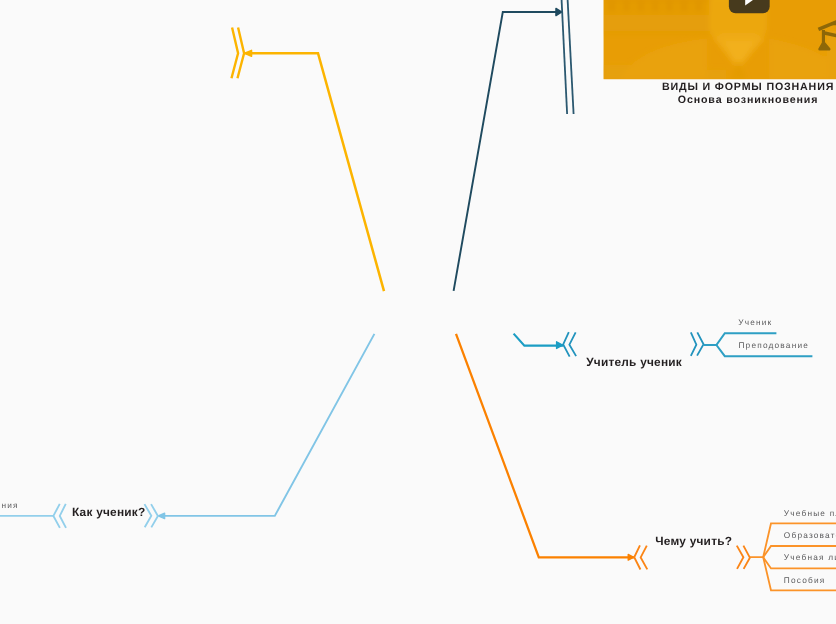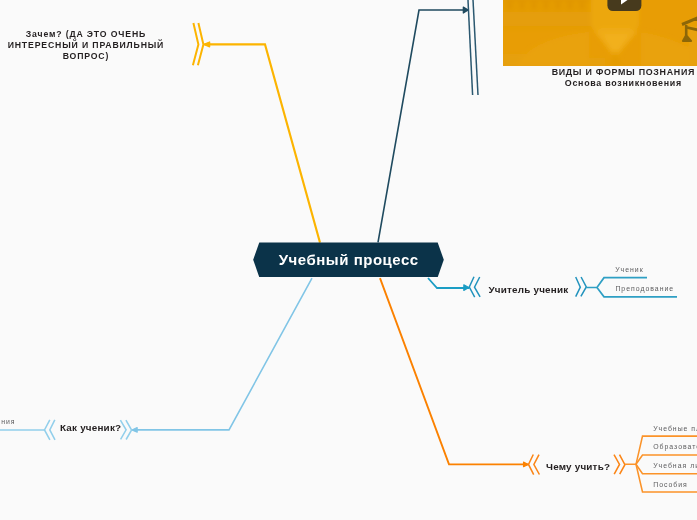--- a/index.html
+++ b/index.html
@@ -83,26 +83,21 @@
       <path d="M312,278.2 L229,429.9 L132.6,429.9" fill="none" stroke="#81c5e6" stroke-width="1.6"></path>
       <path d="M137.2,427.6 L131.9,429.9 L137.2,432.2 Z" fill="#81c5e6" stroke="#81c5e6" stroke-width="1.1" stroke-linejoin="round"></path>
       <path d="M120.4,420.1 L126.1,429.8 L120.6,439.4" fill="none" stroke="#92cfeb" stroke-width="1.55"></path>
       <path d="M125.9,420.1 L131.6,430 L126.1,439.5" fill="none" stroke="#92cfeb" stroke-width="1.55"></path>
       <path d="M49.8,419.9 L44.5,429.9 L49.9,439.9" fill="none" stroke="#92cfeb" stroke-width="1.55"></path>
       <path d="M54.8,419.9 L49.8,429.9 L55,439.9" fill="none" stroke="#92cfeb" stroke-width="1.55"></path>
       <path d="M44.5,429.9 L-40,429.9" fill="none" stroke="#92cfeb" stroke-width="1.55"></path>
     </g>
   </svg>
 
-  <div class="node" id="central">
-    <div class="hexbg"></div>
-    <div class="ctext">Учебный процесс</div>
-  </div>
 
-  <div class="node" id="why">Зачем? (ДА ЭТО ОЧЕНЬ ИНТЕРЕСНЫЙ И ПРАВИЛЬНЫЙ ВОПРОС)</div>
 
   <div class="node" id="video">
     <div class="thumb">
       <svg width="240" height="216" viewBox="0 0 240 216">
         <rect x="0" y="0" width="240" height="216" fill="#e89d05"></rect>
         <defs>
           <filter id="soft" x="-20%" y="-20%" width="140%" height="140%">
             <feGaussianBlur stdDeviation="2.2"></feGaussianBlur>
           </filter>
         </defs>
@@ -152,25 +147,25 @@
           <path d="M180 191 L183.2 185.4 L188 191 Z" fill="#8d6708" stroke-width="2.2"></path>
           <path d="M184 177.5 L240 190" stroke-width="2.8"></path>
           <path d="M190 170 L240 170" stroke-width="2"></path>
         </g>
       </svg>
     </div>
     <div class="vtitle">ВИДЫ И ФОРМЫ ПОЗНАНИЯ</div>
     <div class="vsub">Основа возникновения</div>
   </div>
 
-  <div class="mainlbl" style="left:488.5px;top:284px">Учитель ученик</div>
+  <div class="mainlbl" style="left:488.5px;top:297px">Учитель ученик</div>
   <div class="sublbl" style="left:615.2px;top:265.7px">Ученик</div>
   <div class="sublbl" style="left:615.4px;top:284.7px">Преподование</div>
 
-  <div class="mainlbl" style="left:546px;top:461px">Чему учить?</div>
+  <div class="mainlbl" style="left:546px;top:446px">Чему учить?</div>
   <div class="sublbl" style="left:653.2px;top:424.5px">Учебные пл</div>
   <div class="sublbl" style="left:653.2px;top:443.3px">Образовате</div>
   <div class="sublbl" style="left:653.2px;top:461.9px">Учебная лит</div>
   <div class="sublbl" style="left:653.2px;top:480.5px">Пособия</div>
 
   <div class="mainlbl" style="left:60px;top:422.4px">Как ученик?</div>
   <div class="sublbl" style="left:1.2px;top:418.4px">ния</div>
 
 </div>
 

